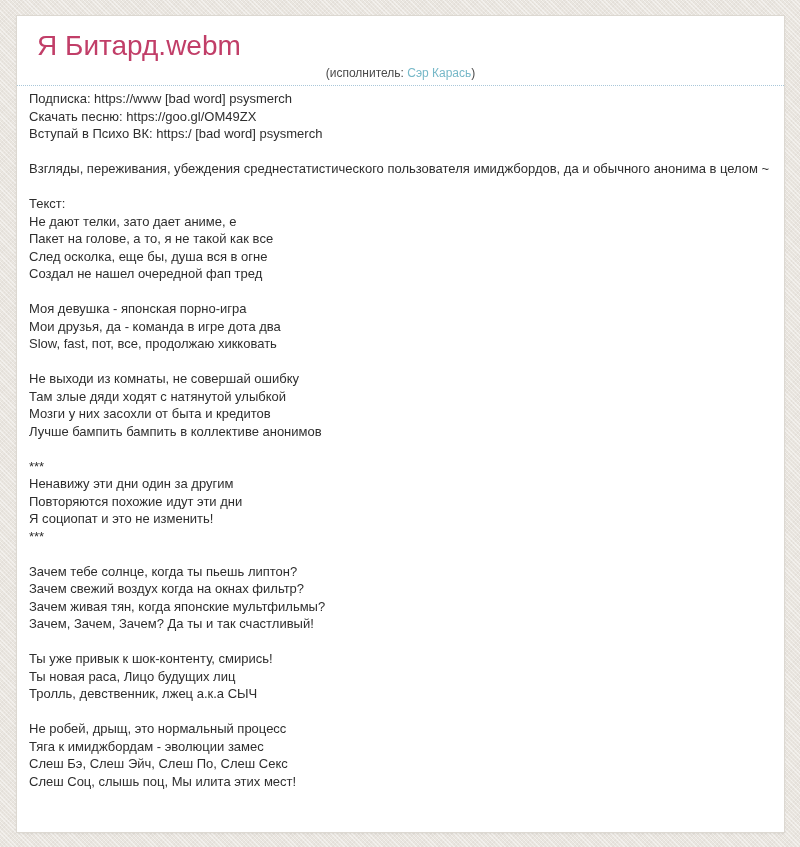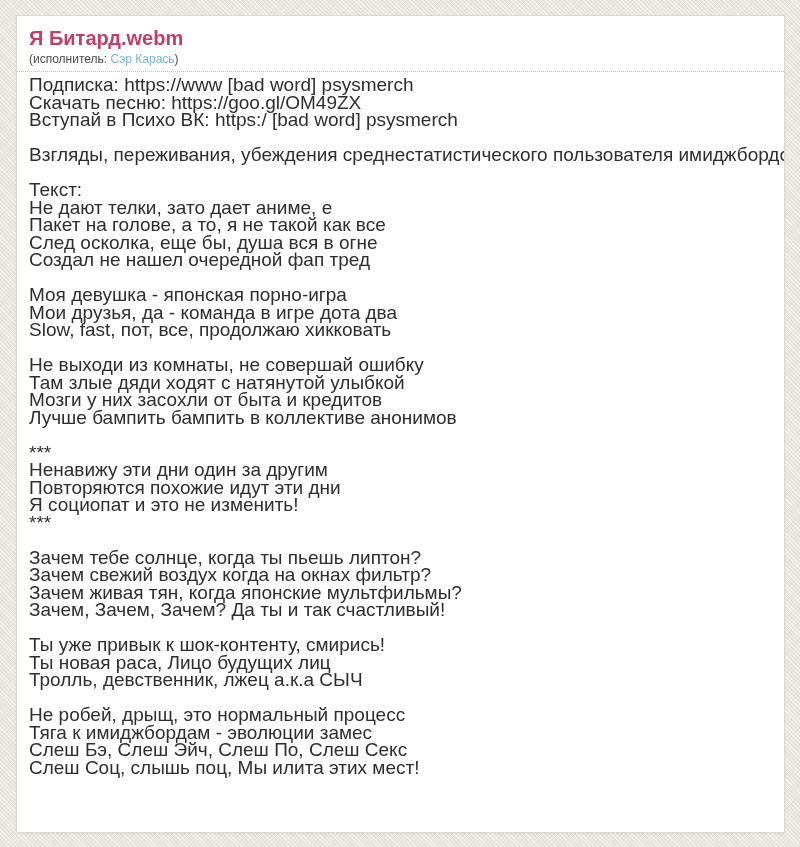--- a/index.html
+++ b/index.html
@@ -30,45 +30,46 @@
     background:var(--card);
     border:1px solid var(--card-border);
     box-shadow:0 1px 2px rgba(0,0,0,.06);
     box-sizing:border-box;
     overflow:hidden;
   }
   .header{
     padding:10px 12px 0 12px;
   }
   .song-title{
-    margin:0;
-    font-size:20px;
+    margin:8px;
+    font-size:28px;
     line-height:24px;
-    font-weight:bold;
+    font-weight:normal;
     color:var(--title);
   }
   .performer-line{
     margin-top:2px;
     font-size:12px;
     line-height:14px;
     color:var(--muted);
+    text-align:center;
   }
   .performer-link{
     color:var(--link);
     text-decoration:none;
     cursor:pointer;
   }
   .divider{
     border-bottom:1px dotted var(--divider);
     margin-top:5px;
     height:0;
   }
   .lyrics{
     padding:4px 12px 0 12px;
-    font-size:19px;
+    font-size:13px;
     line-height:17.5px;
     color:var(--text);
   }
   .line{
     min-height:17.5px;
     white-space:pre;
   }
 </style>
 </head>
 <body>

